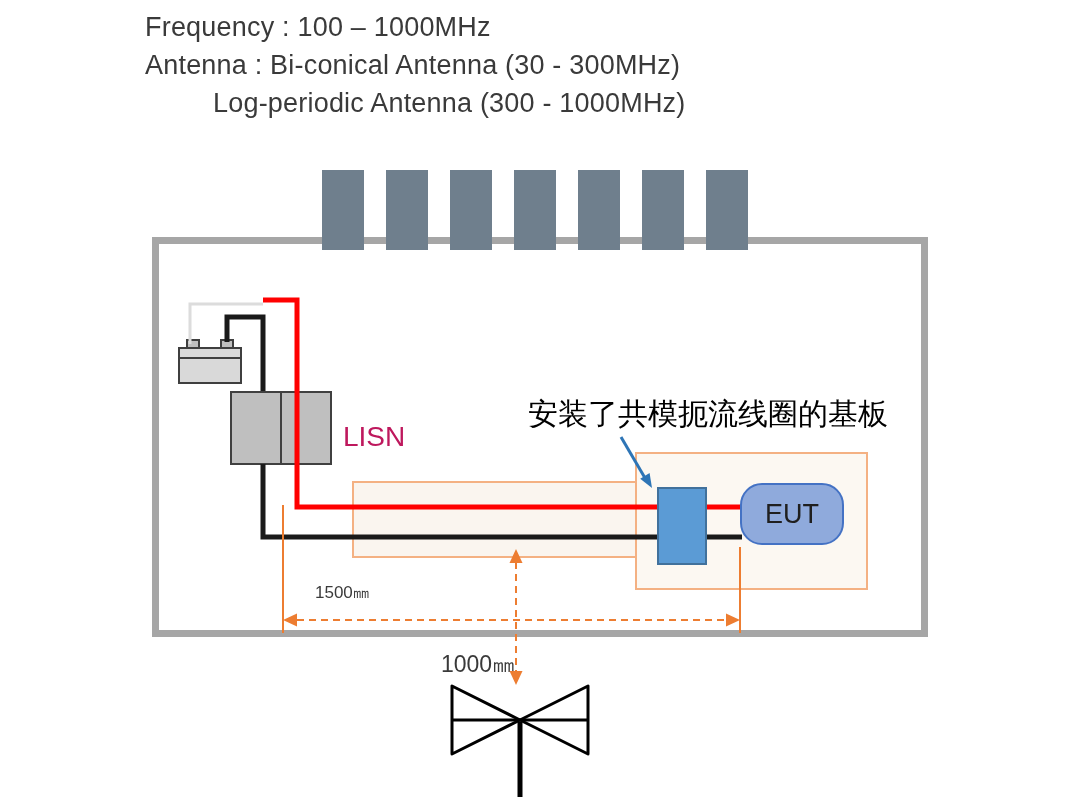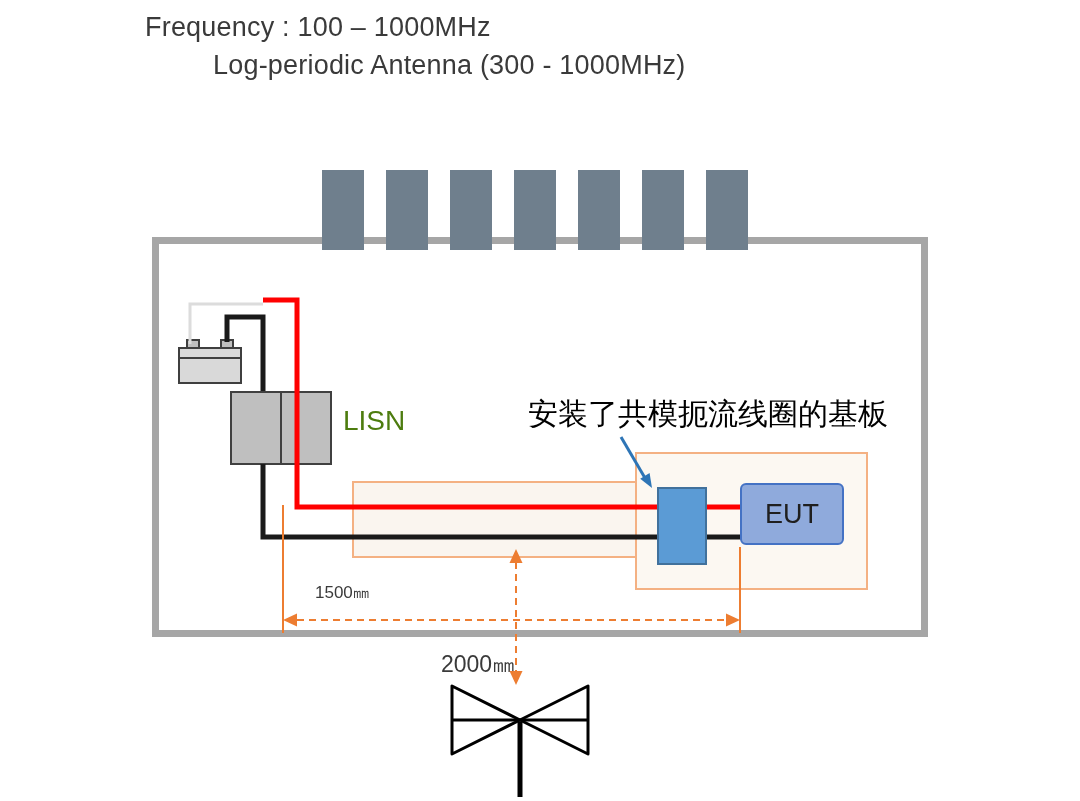--- a/index.html
+++ b/index.html
@@ -96,42 +96,42 @@
     z-index: 3;
   }
   .lisn-cell {
     width: 52px; height: 74px;
     background: #bfbfbf;
     border: 2.5px solid #404040;
   }
   .lisn-cell + .lisn-cell { margin-left: -2.5px; }
   .lisn-label {
     position: absolute;
-    left: 343px; top: 405px;
+    left: 343px; top: 421px;
     font-size: 28px;
-    color: #4d7c0f;
+    color: #be185d;
     z-index: 3;
   }
 
   
   .choke {
     position: absolute;
     left: 657px; top: 487px;
     width: 50px; height: 78px;
     background: #5b9bd5;
     border: 2px solid #41719c;
     z-index: 6;
   }
   .eut {
     position: absolute;
     left: 740px; top: 483px;
     width: 104px; height: 62px;
     background: #8faadc;
     border: 2px solid #4472c4;
-    border-radius: 6px;
+    border-radius: 22px;
     display: flex;
     align-items: center;
     justify-content: center;
     font-size: 27px;
     color: #1f1f1f;
     z-index: 6;
   }
 
   
   .choke-label {
@@ -167,20 +167,21 @@
     pointer-events: none;
   }
 </style>
 </head>
 <body>
 
 <div class="canvas">
 
   <div class="header">
     <div>Frequency : 100 – 1000MHz</div>
+    <div>Antenna : Bi-conical Antenna (30 - 300MHz)</div>
     <div class="indent">Log-periodic Antenna (300 - 1000MHz)</div>
   </div>
 
   <div class="chamber"></div>
 
   <div class="absorbers">
     <div class="absorber"></div>
     <div class="absorber"></div>
     <div class="absorber"></div>
     <div class="absorber"></div>
@@ -203,21 +204,21 @@
   </div>
   <div class="lisn-label">LISN</div>
 
   <div class="choke"></div>
   <div class="eut">
     <span>EUT</span>
   </div>
 
   <div class="choke-label">安装了共模扼流线圈的基板</div>
   <div class="dim-h-label">1500㎜</div>
-  <div class="dim-v-label">2000㎜</div>
+  <div class="dim-v-label">1000㎜</div>
 
   <svg class="overlay" viewBox="0 0 1080 801" xmlns="http://www.w3.org/2000/svg">
 
     <polyline points="190,344 190,304 263,304" fill="none" stroke="#dcdcdc" stroke-width="3"></polyline>
 
     <polyline points="227,342 227,317 263,317 263,391" fill="none" stroke="#1a1a1a" stroke-width="5"></polyline>
 
     <polyline points="263,464 263,537 657,537" fill="none" stroke="#1a1a1a" stroke-width="5"></polyline>
 
     <line x1="707" y1="537" x2="742" y2="537" stroke="#1a1a1a" stroke-width="5"></line>

